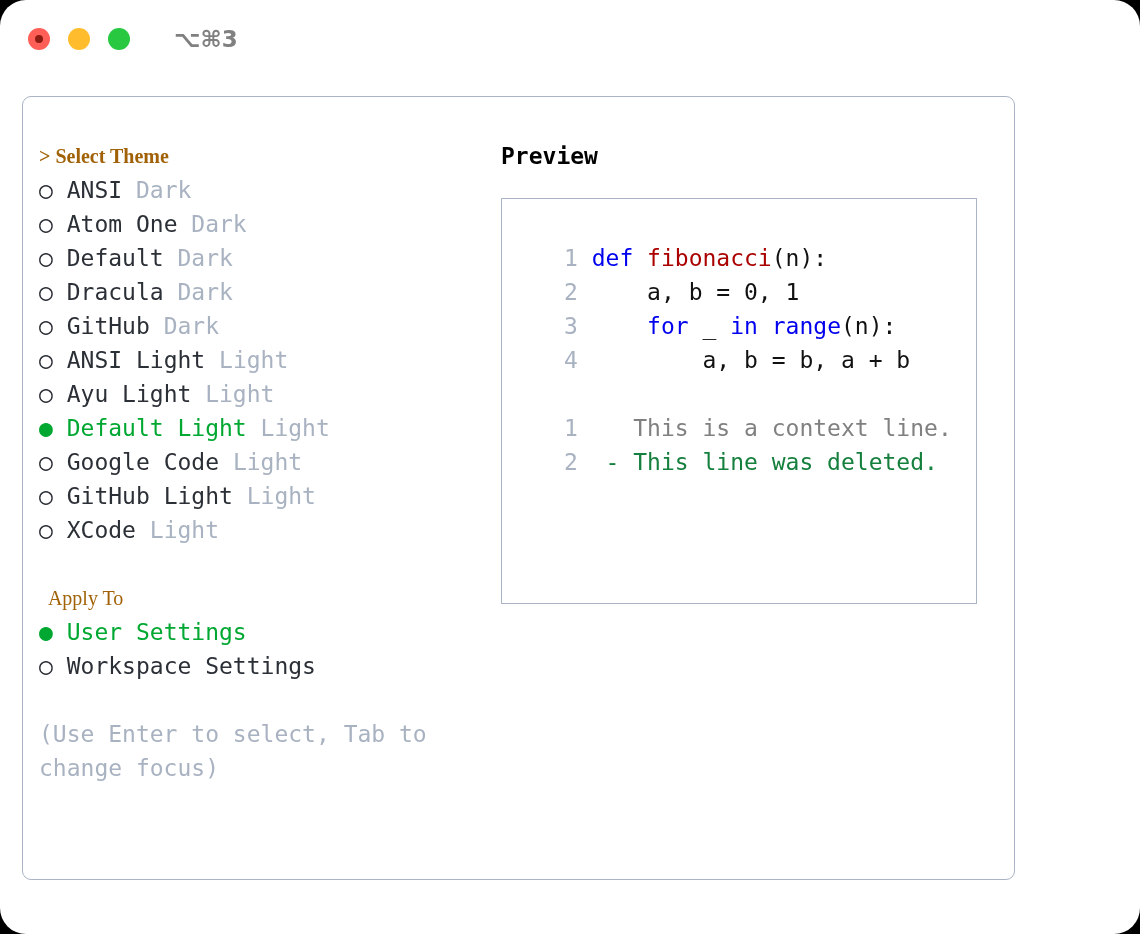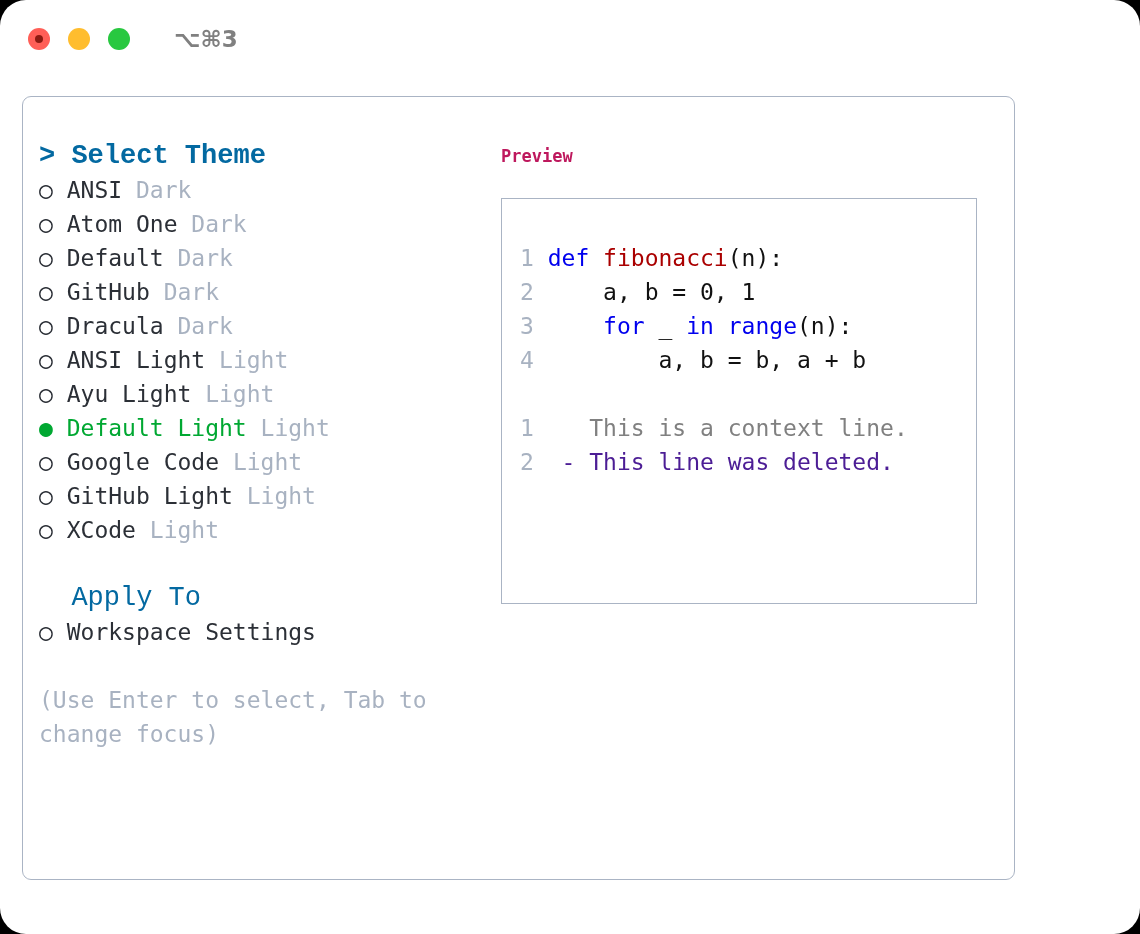--- a/index.html
+++ b/index.html
@@ -83,25 +83,25 @@
   .columns {
     display: flex;
     padding: 42px 0 0 16px;
     box-sizing: border-box;
   }
   .col-left  { width: 462px; flex: none; }
   .col-right { flex: 1; }
 
   
   .list-header {
-    font-size: 27px;
-    line-height: 34px;
-    color: #0369a1;
+    font-size: 20px;
+    line-height: 34px;
+    color: #a16207;
     white-space: pre;
-    font-family: Liberation Mono, monospace;
+    font-family: Liberation Serif, serif;
   }
   .list-header.focused { font-weight: bold; }
   .list-header.unfocused { font-weight: normal; }
 
   .list-item {
     font-size: 23px;
     line-height: 34px;
     white-space: pre;
     color: #2b2f36;
     display: block;
@@ -118,54 +118,55 @@
     font-size: 23px;
     line-height: 34px;
     color: #a8b2c1;
     width: 400px;
     margin-top: 34px;
     font-family: "DejaVu Sans Mono", "Liberation Mono", monospace;
   }
 
   
   .preview-title {
-    font-size: 17px;
+    font-size: 23px;
     line-height: 34px;
     font-weight: bold;
-    color: #be185d;
+    color: #000000;
     margin-bottom: 25px;
     font-family: "DejaVu Sans Mono", "Liberation Mono", monospace;
   }
   .preview-box {
     width: 476px;
     height: 406px;
     border: 1px solid #aab4c4;
     box-sizing: border-box;
     background: #ffffff;
     padding: 42px 0 0 18px;
   }
   .code-line {
     font-size: 23px;
     line-height: 34px;
     white-space: pre;
     font-family: "DejaVu Sans Mono", "Liberation Mono", monospace;
+    margin-left: 44px;
   }
   .lineno {
     color: #a8b2c1;
     display: inline-block;
     width: 1ch;
     text-align: right;
   }
   .code-gap { height: 34px; }
 
   .tok-kw      { color: #0000ee; }
   .tok-fn      { color: #aa0000; }
   .tok-plain   { color: #111111; }
   .tok-context { color: #808080; }
-  .tok-del     { color: #4c1d95; }
+  .tok-del     { color: #15803d; }
   .tok-add     { color: #00cc22; }
 </style>
 </head>
 <body>
 
 <div class="window">
 
   <div class="titlebar">
     <div class="lights">
       <span class="light red">
@@ -181,35 +182,36 @@
     <div class="columns">
 
       <div class="col-left">
 
         <div class="list-header focused">&gt; Select Theme</div>
 
         <div id="theme-list">
             <div class="list-item"><span class="marker">○ </span><span class="label">ANSI</span><span class="tag"> Dark</span></div>
             <div class="list-item"><span class="marker">○ </span><span class="label">Atom One</span><span class="tag"> Dark</span></div>
             <div class="list-item"><span class="marker">○ </span><span class="label">Default</span><span class="tag"> Dark</span></div>
+            <div class="list-item"><span class="marker">○ </span><span class="label">Dracula</span><span class="tag"> Dark</span></div>
             <div class="list-item"><span class="marker">○ </span><span class="label">GitHub</span><span class="tag"> Dark</span></div>
-            <div class="list-item"><span class="marker">○ </span><span class="label">Dracula</span><span class="tag"> Dark</span></div>
             <div class="list-item"><span class="marker">○ </span><span class="label">ANSI Light</span><span class="tag"> Light</span></div>
             <div class="list-item"><span class="marker">○ </span><span class="label">Ayu Light</span><span class="tag"> Light</span></div>
             <div class="list-item selected"><span class="marker">● </span><span class="label">Default Light</span><span class="tag"> Light</span></div>
             <div class="list-item"><span class="marker">○ </span><span class="label">Google Code</span><span class="tag"> Light</span></div>
             <div class="list-item"><span class="marker">○ </span><span class="label">GitHub Light</span><span class="tag"> Light</span></div>
             <div class="list-item"><span class="marker">○ </span><span class="label">XCode</span><span class="tag"> Light</span></div>
           </div>
 
         <div class="spacer-block"></div>
 
         <div class="list-header unfocused">  Apply To</div>
 
         <div id="apply-list">
+            <div class="list-item selected"><span class="marker">● </span><span class="label">User Settings</span></div>
             <div class="list-item"><span class="marker">○ </span><span class="label">Workspace Settings</span></div>
           </div>
 
         <div class="help-text">(Use Enter to select, Tab to change focus)</div>
       </div>
 
       <div class="col-right">
         <div class="preview-title">Preview</div>
         <div class="preview-box">
           <div id="code-sample">

